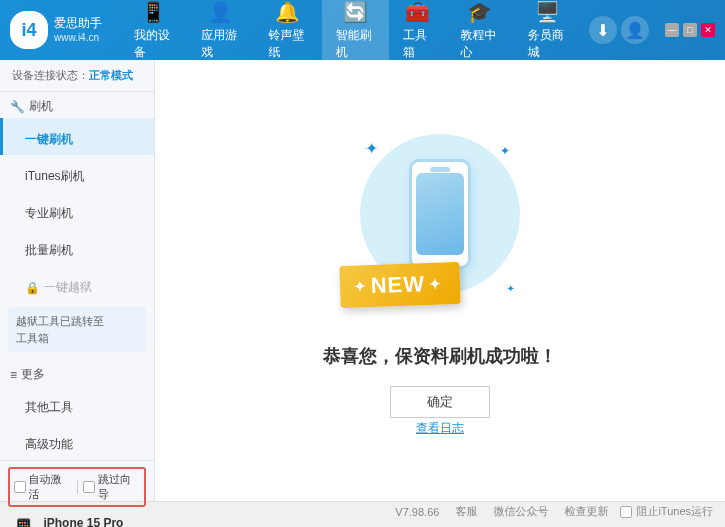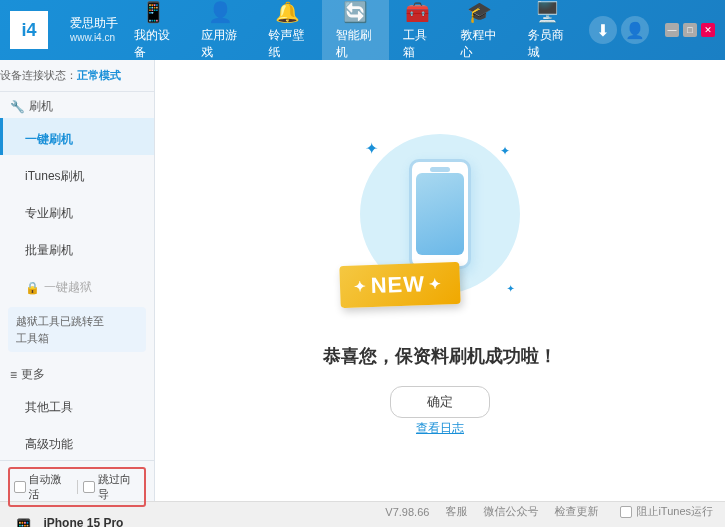--- a/index.html
+++ b/index.html
@@ -16,28 +16,28 @@
     .logo-area {
       display: flex;
       align-items: center;
       width: 110px;
       flex-shrink: 0;
     }
     .logo-icon {
       width: 38px;
       height: 38px;
       background: #fff;
-      border-radius: 0;
+      border-radius: 16px;
       display: flex;
       align-items: center;
       justify-content: center;
       font-size: 18px;
       font-weight: bold;
       color: #1a90d8;
-      margin-right: 22px;
+      margin-right: 6px;
     }
     .logo-text {
       color: #fff;
       font-size: 12px;
       line-height: 1.3;
     }
     .nav-items {
       display: flex;
       flex: 1;
       justify-content: center;
@@ -103,21 +103,21 @@
     
     .sidebar {
       width: 155px;
       background: #f5f7fa;
       border-right: 1px solid #dde3ea;
       display: flex;
       flex-direction: column;
       flex-shrink: 0;
     }
     .sidebar-status {
-      padding: 8px 0;
+      padding: 8px 12px;
       font-size: 11px;
       color: #666;
       border-bottom: 1px solid #e0e5ec;
     }
     .status-normal { color: #1a90d8; font-weight: bold; }
     .sidebar-section-label {
       display: flex;
       align-items: center;
       padding: 6px 10px 3px;
       font-size: 12px;
@@ -296,21 +296,21 @@
       font-size: 18px;
       color: #333;
       margin-bottom: 18px;
       font-weight: 700;
     }
     .confirm-btn {
       width: 100px;
       height: 32px;
       background: #fff;
       border: 1px solid #ccc;
-      border-radius: 12px;
+      border-radius: 0;
       font-size: 13px;
       color: #444;
       cursor: pointer;
       display: flex;
       align-items: center;
       justify-content: center;
       margin-bottom: 2px;
     }
     .log-link {
       font-size: 12px;
@@ -322,21 +322,21 @@
     
     .footer {
       height: 20px;
       background: #f0f0f0;
       border-top: 1px solid #ddd;
       display: flex;
       align-items: center;
       padding: 1px 12px;
       font-size: 11px;
       color: #888;
-      gap: 22px;
+      gap: 12px;
     }
     .footer-left { flex: 1; }
     .footer-right {
       display: flex;
       gap: 16px;
       align-items: center;
     }
     .footer-link {
       color: #888;
       cursor: pointer;

